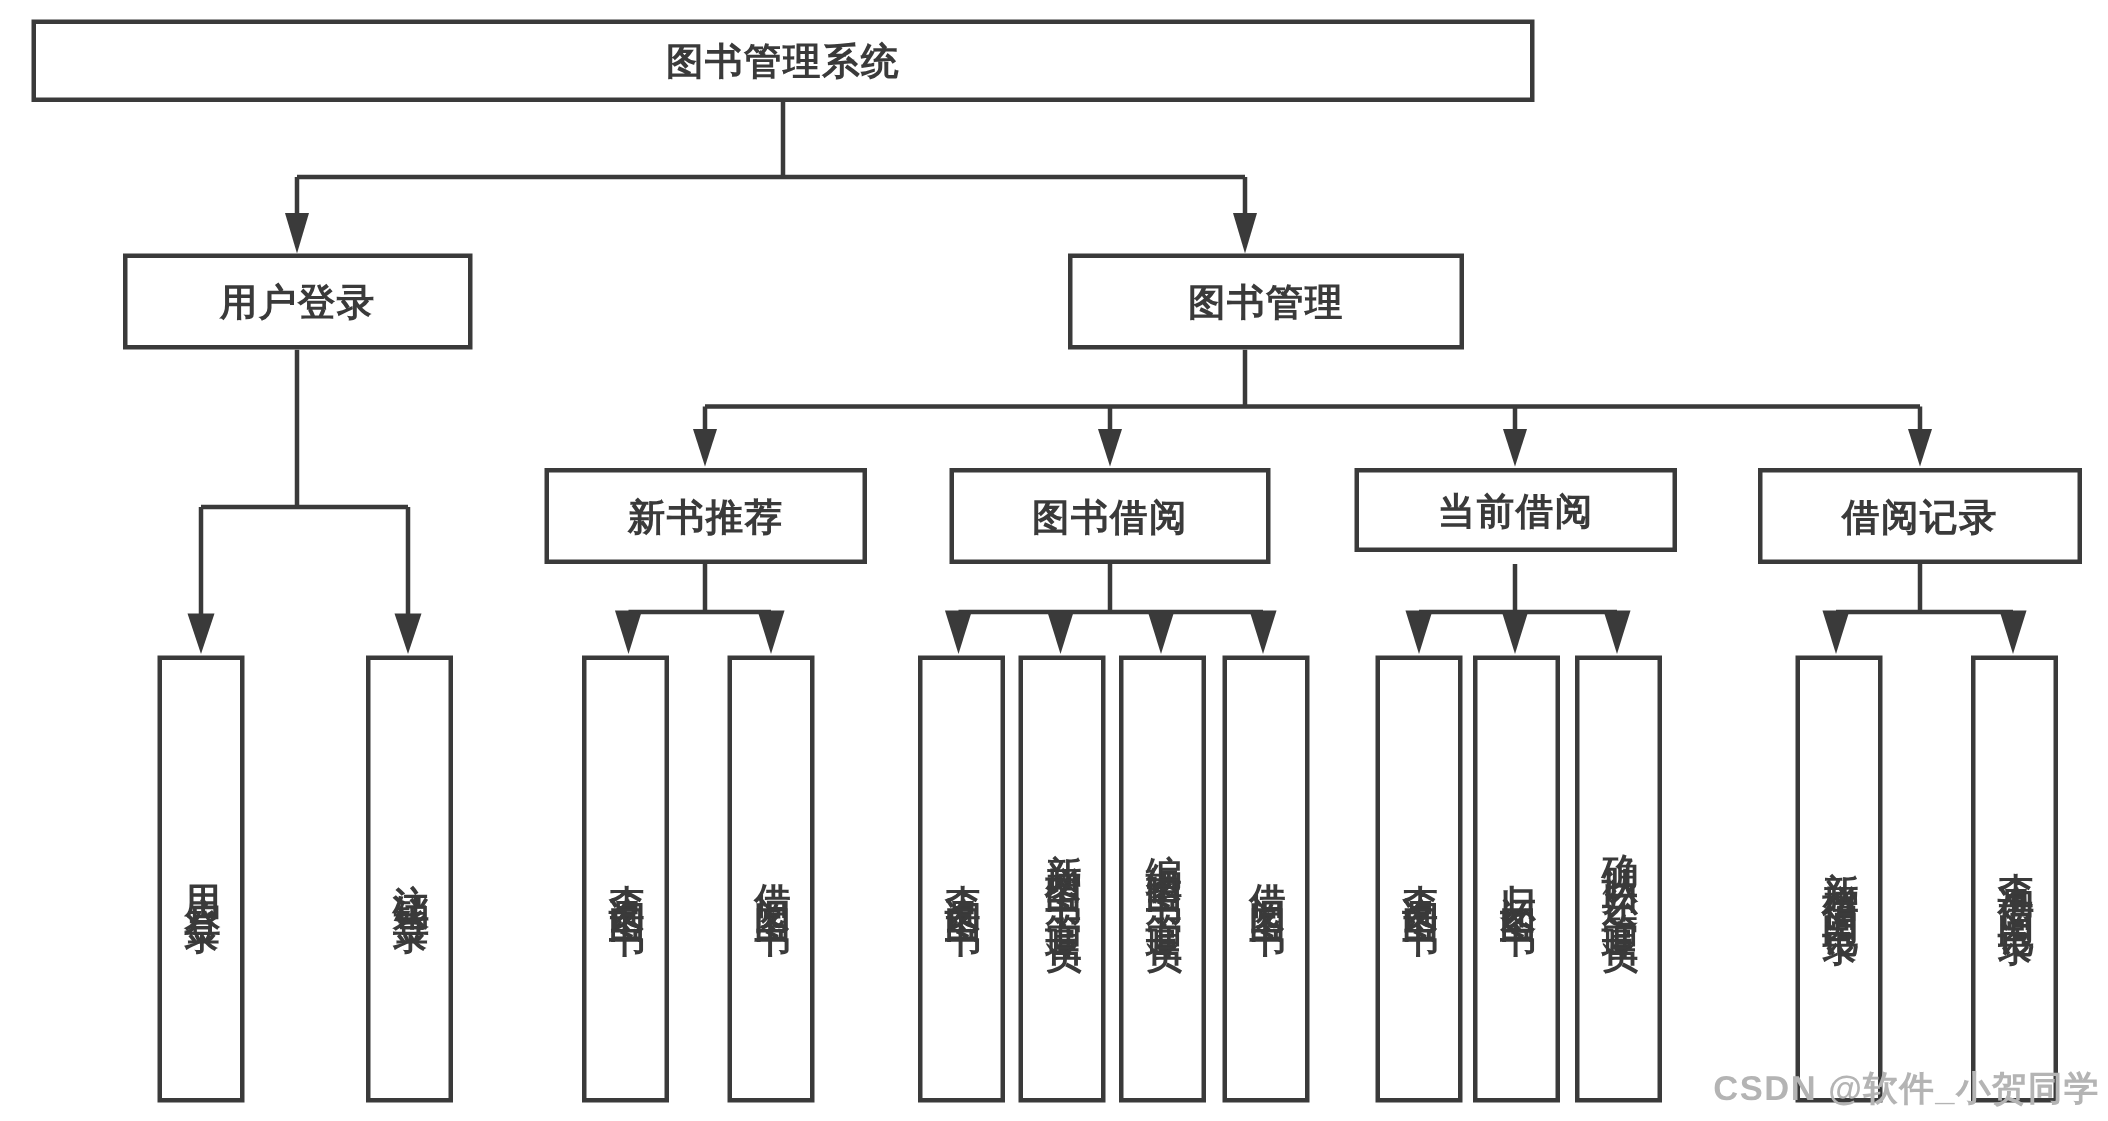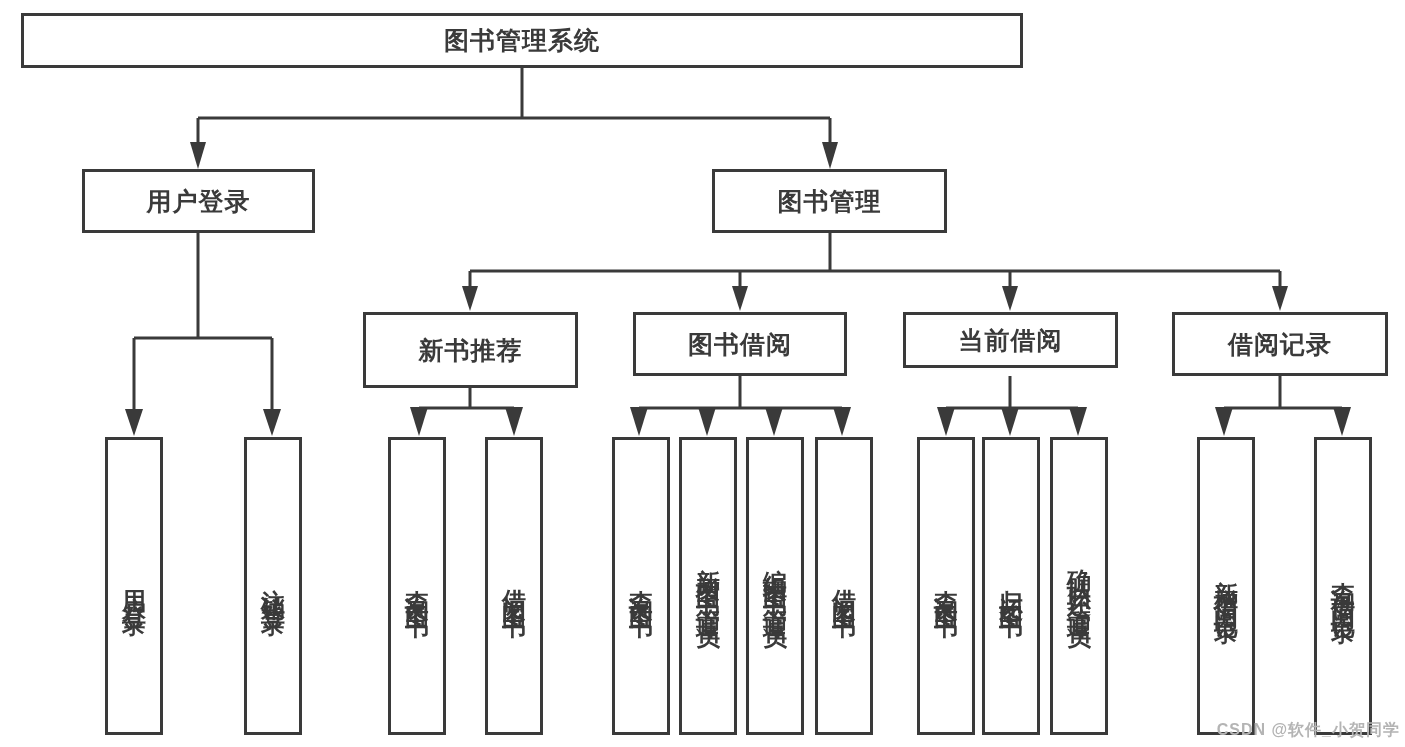--- a/index.html
+++ b/index.html
@@ -42,30 +42,30 @@
     writing-mode: vertical-rl;
     text-orientation: mixed;
     font-size: 24px;
     letter-spacing: 8px;
     line-height: 1;
   }
   .watermark {
     position: absolute;
     right: 5px;
     bottom: 6px;
-    font-size: 16px;
+    font-size: 23px;
     color: #b4b4b4;
     letter-spacing: 1px;
     white-space: nowrap;
   }
   
   .n-root  { left: 21px;  top: 13px;  width: 1002px; height: 55px; }
   .n-l2a   { left: 82px;  top: 169px; width: 233px;  height: 64px; }
-  .n-l2b   { left: 712px; top: 169px; width: 235px;  height: 64px; }
-  .n-l3a   { left: 363px; top: 312px; width: 215px;  height: 76px; }
+  .n-l2b   { left: 712px; top: 169px; width: 264px;  height: 64px; }
+  .n-l3a   { left: 363px; top: 312px; width: 215px;  height: 64px; }
   .n-l3b   { left: 633px; top: 312px; width: 214px;  height: 64px; }
   .n-l3c   { left: 903px; top: 312px; width: 215px;  height: 56px; }
   .n-l3d   { left: 1172px;top: 312px; width: 216px;  height: 64px; }
   .vbox    { top: 437px;  width: 58px; height: 298px; }
   .n-g1a { left: 105px; }  .n-g1b { left: 244px; }
   .n-g2a { left: 388px; }  .n-g2b { left: 485px; }
   .n-g3a { left: 612px; }  .n-g3b { left: 679px; }  .n-g3c { left: 746px; }  .n-g3d { left: 815px; }
   .n-g4a { left: 917px; }  .n-g4b { left: 982px; }  .n-g4c { left: 1050px; }
   .n-g5a { left: 1197px; } .n-g5b { left: 1314px; }
 </style>

